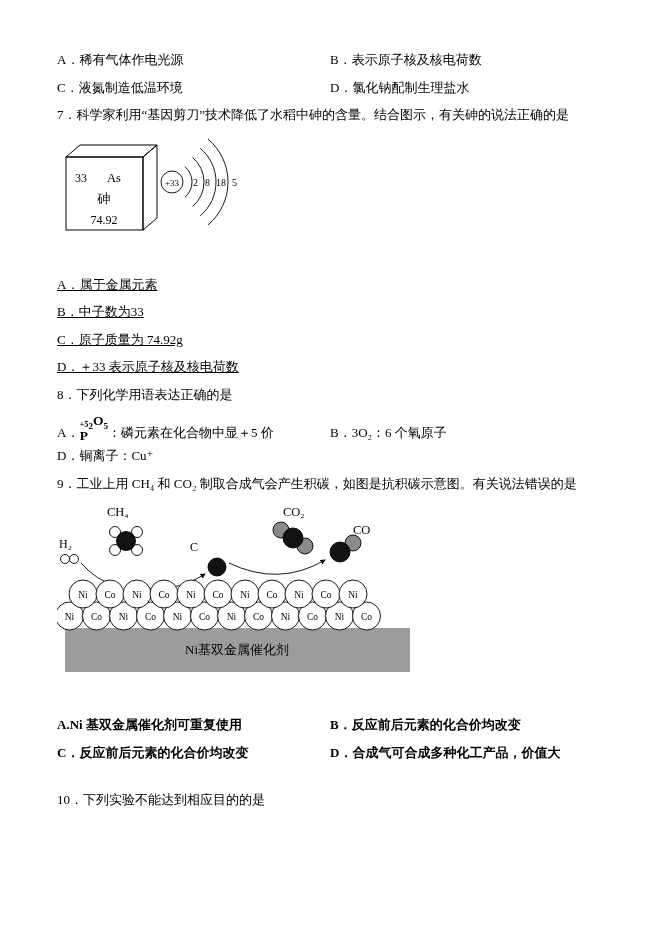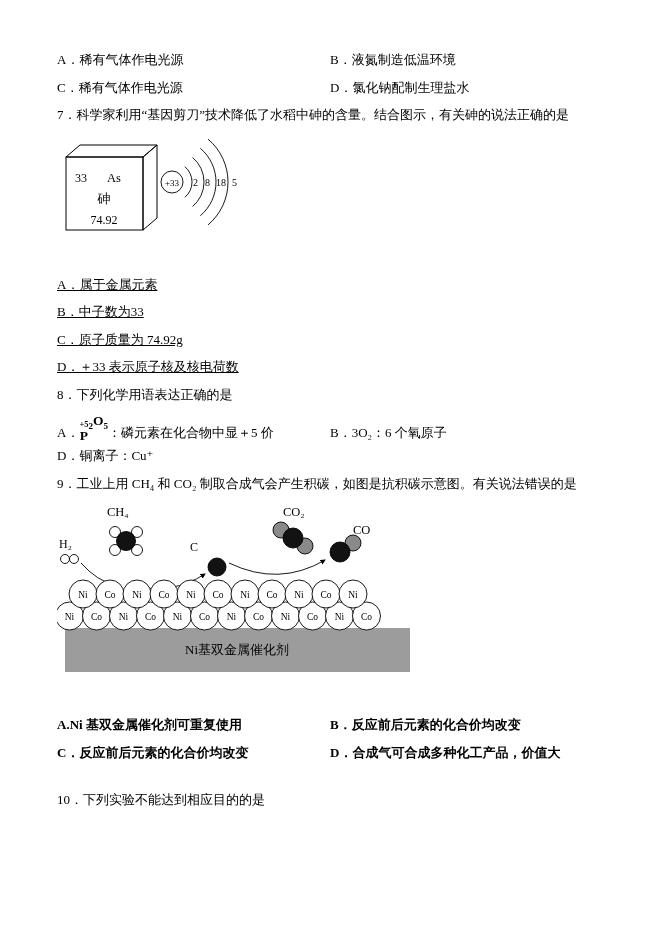--- a/index.html
+++ b/index.html
@@ -36,24 +36,24 @@
   .cube-line { fill:none; stroke:#000; stroke-width:1; }
   .shell-arc { fill:none; stroke:#000; stroke-width:0.9; }
 </style>
 </head>
 <body>
 
 <div class="page">
 
   <div class="two-col opt-line">
     <span class="col-l">A．稀有气体作电光源</span>
-    <span class="col-r">B．液氮制造低温环境</span>
+    <span class="col-r">B．表示原子核及核电荷数</span>
   </div>
   <div class="two-col opt-line">
-    <span class="col-l">C．稀有气体作电光源</span>
+    <span class="col-l">C．液氮制造低温环境</span>
     <span class="col-r">D．氯化钠配制生理盐水</span>
   </div>
 
   <div class="q-stem">7．科学家利用“基因剪刀”技术降低了水稻中砷的含量。结合图示，有关砷的说法正确的是</div>
 
   <svg class="diagram7" width="250" height="100" viewBox="0 0 250 100">
     <g>
       <rect class="cube-line" x="9" y="20" width="77" height="73"></rect>
       <polygon class="cube-line" points="9,20 23,8 100,8 86,20"></polygon>
       <polygon class="cube-line" points="86,20 100,8 100,81 86,93"></polygon>

